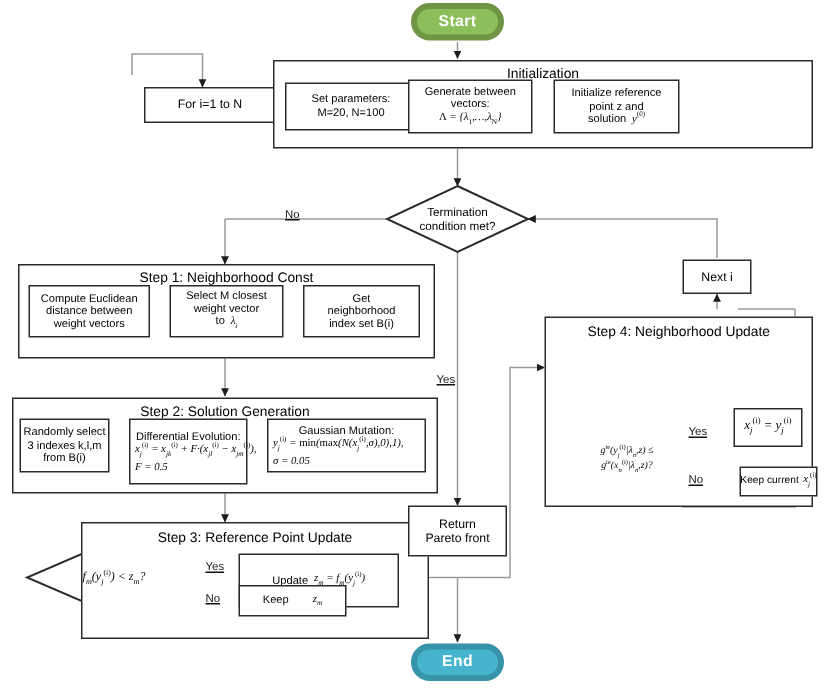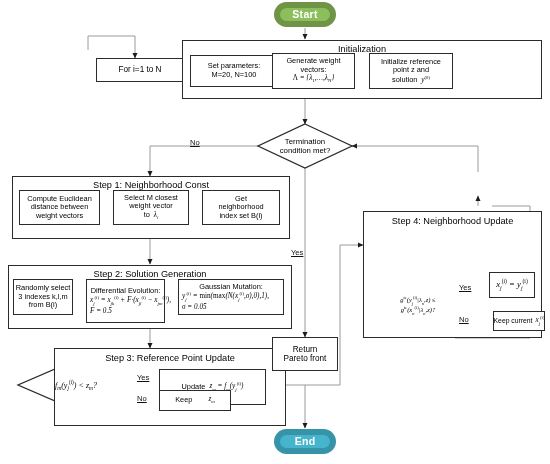--- a/index.html
+++ b/index.html
@@ -27,21 +27,21 @@
     box-sizing: border-box;
     display: flex;
     align-items: center;
     justify-content: center;
     text-align: center;
     line-height: 1.15;
     color: #000;
   }
   .terminator {
     border-radius: 16px;
-    border: 6px solid #b91c1c;
+    border: 4px solid #b91c1c;
     color: #ffffff;
     font-size: 10.5px;
     font-weight: bold;
     letter-spacing: .3px;
   }
   .term-start { background: #8cbf5b; border-color: #6f9446; }
   .term-end   { background: #46b4cc; border-color: #3793a8; }
 
   .box {
     border: 1.3px solid #2b2b2b;
@@ -159,35 +159,38 @@
   </div>
 
   <div class="node terminator term-end" style="left:274px; top:429px; width:62px; height:25px;">
     <span>End</span>
   </div>
 
   <div class="node box" style="left:96px; top:58px; width:88px; height:24px; font-size:8.2px;">
     <span>For i=1 to N</span>
   </div>
 
+  <div class="node box" style="left:455px; top:173px; width:46px; height:23px; font-size:8.2px;">
+    <span>Next i</span>
+  </div>
 
   <div class="group" style="position:absolute; left:182px; top:40px; width:358px; height:57px;">
     <div class="group-title" style="top:3px;">Initialization</div>
   </div>
 
   <div class="node box" style="left:190px; top:55px; width:88px; height:32px;">
     <div class="stack">
       <span class="row-line">Set parameters:</span>
       <span class="row-line">M=20, N=100</span>
     </div>
   </div>
 
   <div class="node box" style="left:272px; top:53px; width:83px; height:36px;">
     <div class="stack">
-      <span class="row-line">Generate weight</span>
+      <span class="row-line">Generate between</span>
       <span class="row-line">vectors:</span>
       <span class="row-line eq">
         <span class="rm">Λ</span> = {<span>λ</span><span class="dnn">1</span>,…,<span>λ</span><span class="dnn">N</span>}
       </span>
     </div>
   </div>
 
   <div class="node box" style="left:369px; top:53px; width:84px; height:36px;">
     <div class="stack">
       <span class="row-line">Initialize reference</span>

